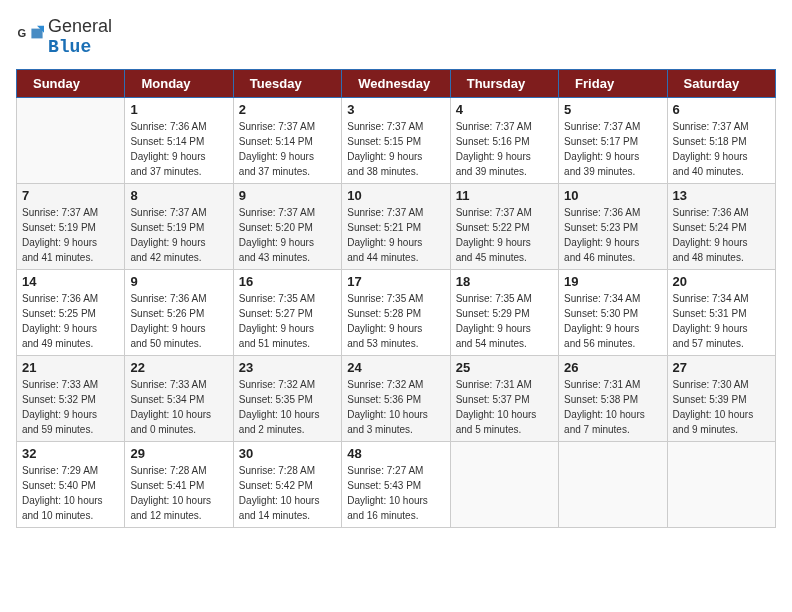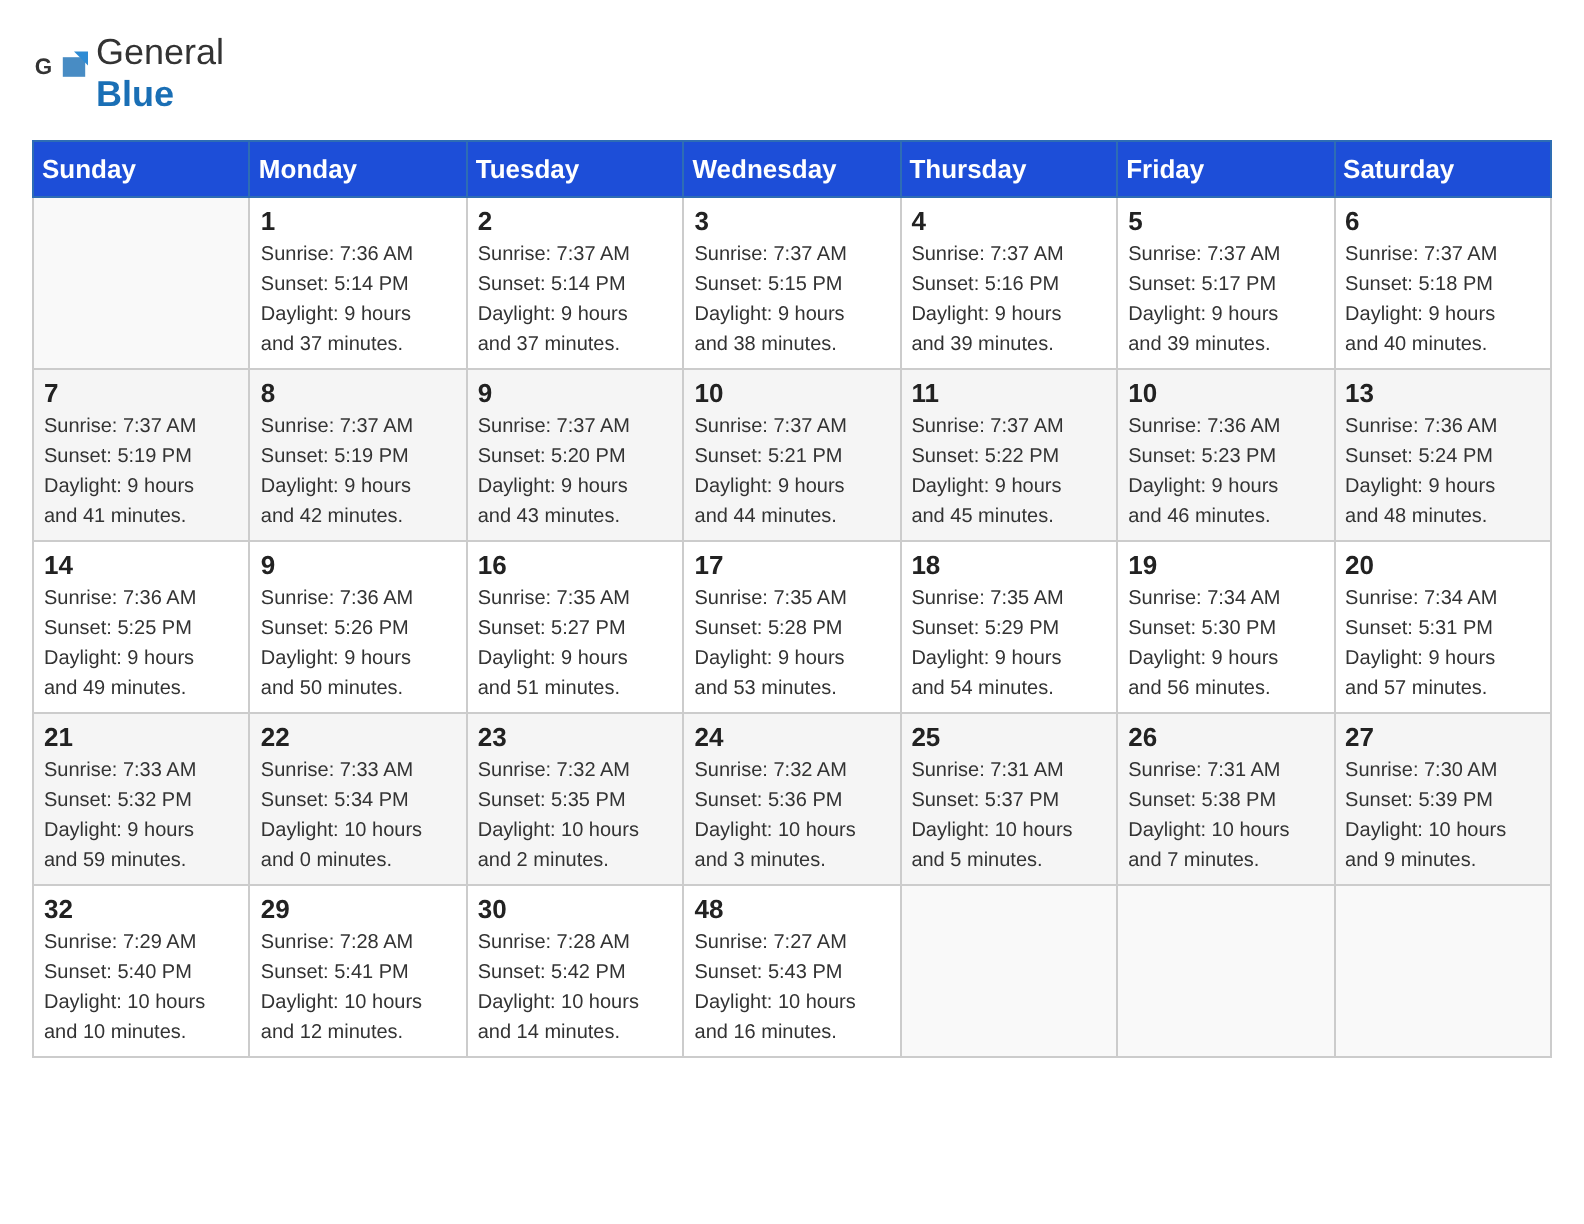--- a/index.html
+++ b/index.html
@@ -23,20 +23,21 @@
     }
     .logo-text-general {
       font-size: 18px;
       font-weight: normal;
       color: #333;
     }
     .logo-text-blue {
       font-size: 18px;
       font-weight: bold;
       color: #1a6fb5;
+      font-family: Liberation Mono, monospace;
     }
     .logo-icon {
       width: 28px;
       height: 28px;
     }
     .title-area {
       text-align: right;
     }
     .calendar-title {
       font-size: 36px;
@@ -47,23 +48,23 @@
     .calendar-subtitle {
       font-size: 16px;
       color: #555;
     }
     table {
       width: 100%;
       border-collapse: collapse;
       font-size: 11px;
     }
     thead tr th {
-      background-color: #1d4ed8;
+      background-color: #7f1d1d;
       color: #fff;
-      padding: 6px 4px;
+      padding: 6px 16px;
       text-align: left;
       font-size: 13px;
       font-weight: bold;
       border: 1px solid #2e6db4;
     }
     tbody tr td {
       border: 1px solid #ccc;
       padding: 4px 5px;
       vertical-align: top;
       width: 108px;

